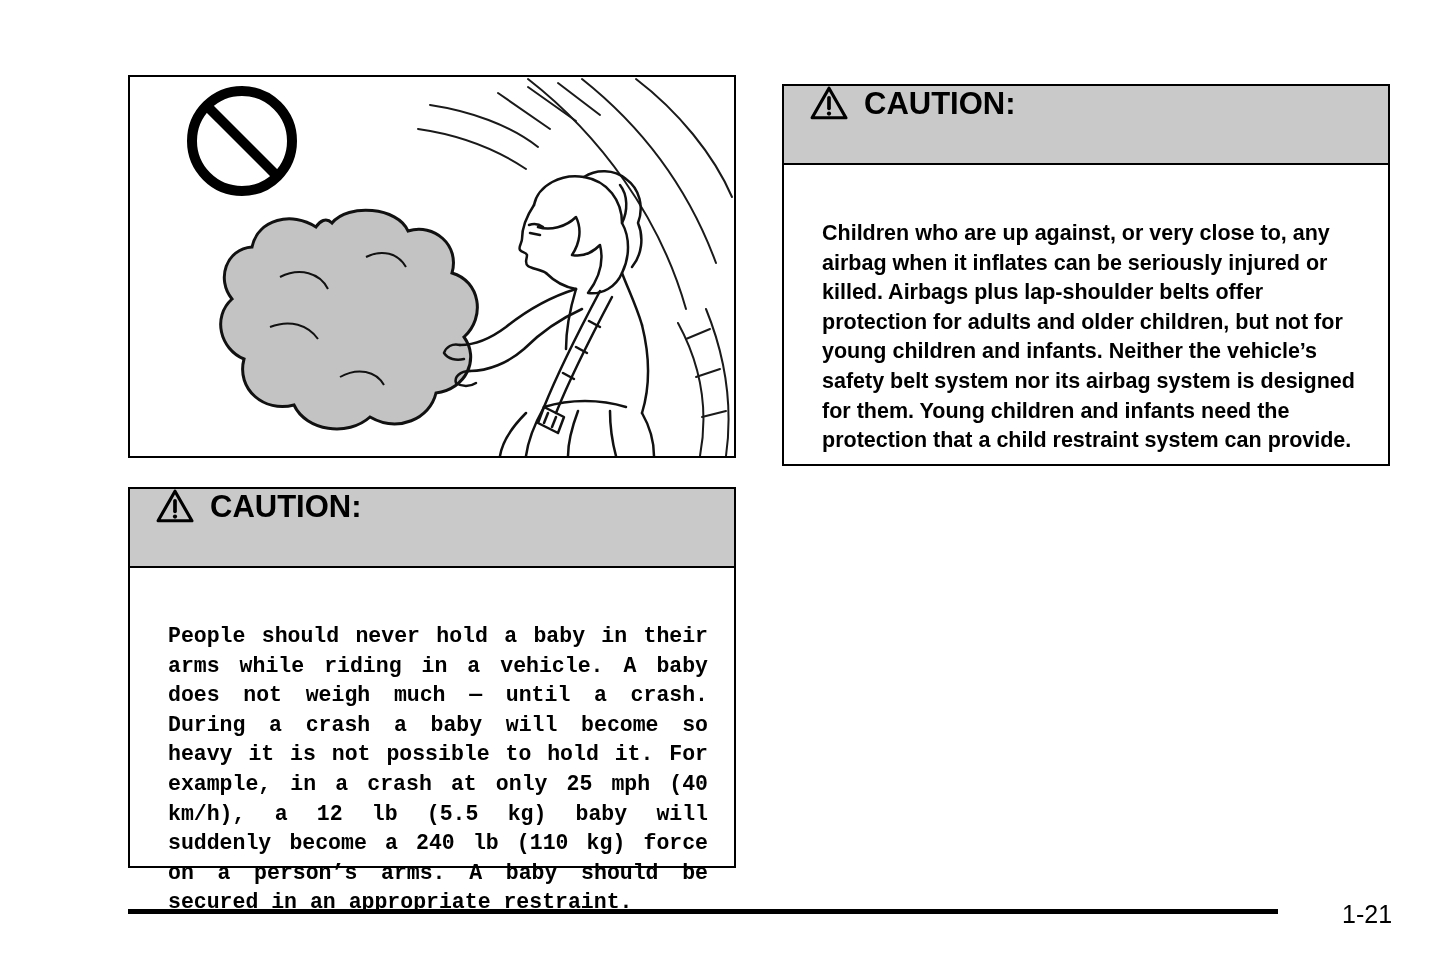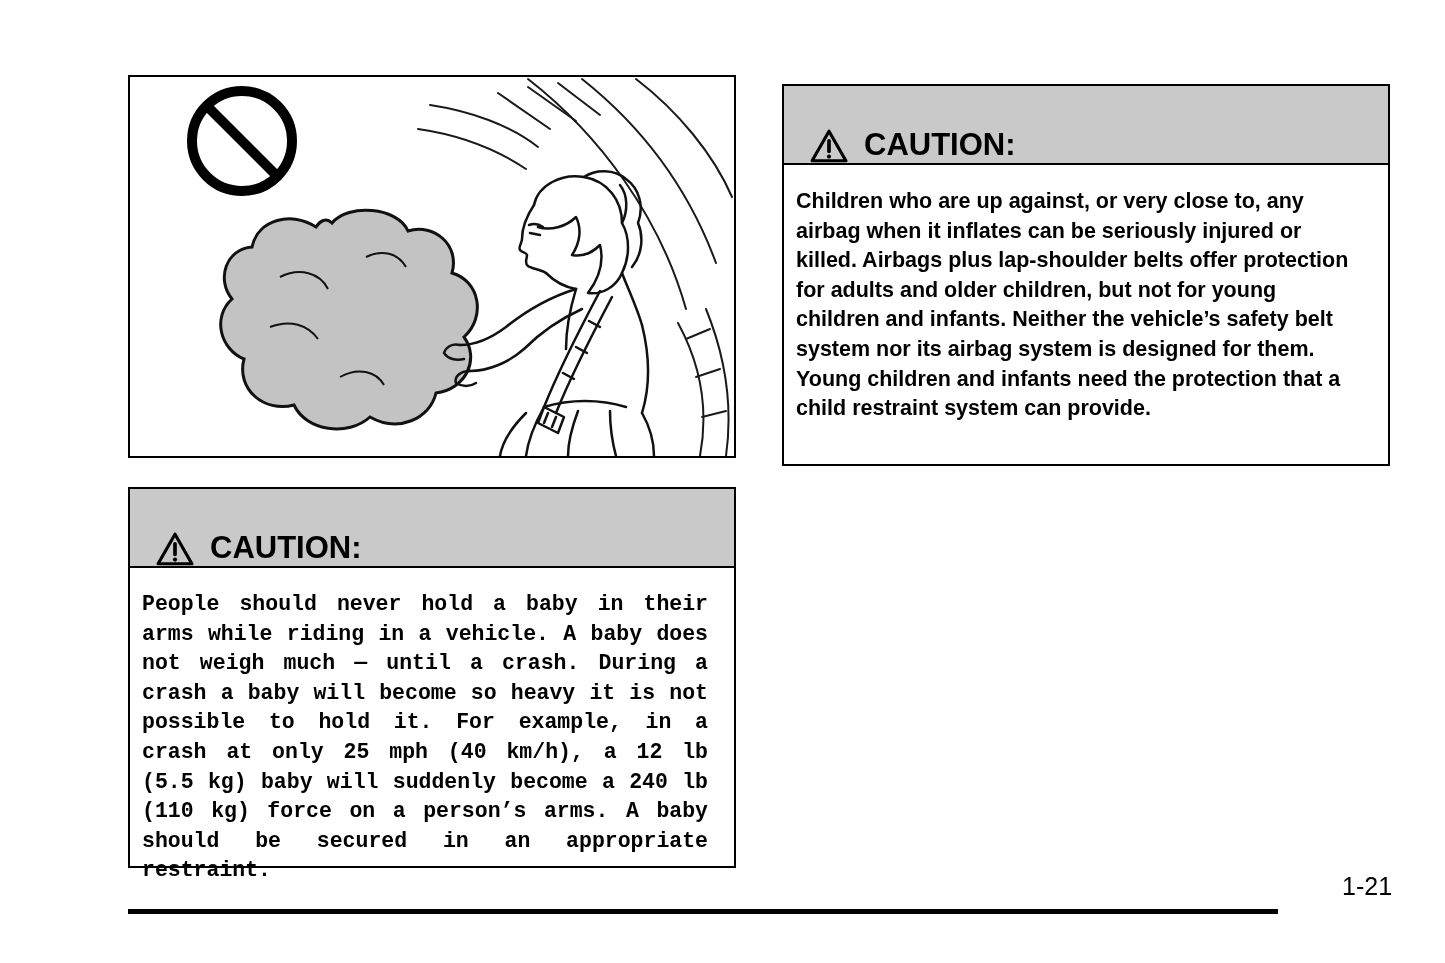--- a/index.html
+++ b/index.html
@@ -24,42 +24,43 @@
   .caution {
     position: absolute;
     width: 608px;
     border: 2px solid #000;
     background: #fff;
   }
   .caution-right { left: 782px; top: 84px;  height: 382px; }
   .caution-left  { left: 128px; top: 487px; height: 381px; }
 
   .caution-header {
-    display: flex; align-items: flex-end; gap: 16px;
+    display: flex; align-items: flex-start; gap: 16px;
     background: #c9c9c9;
     border-bottom: 2px solid #000;
     height: 79px;
     padding: 0 26px;
     font-size: 31px; font-weight: 700;
   }
   .warn-icon { width: 38px; height: 34px; flex: 0 0 auto; }
 
   .caution-body {
-    padding: 22px 26px 0 12px;
+    padding: 22px 26px 0 38px;
     font-size: 21.5px; font-weight: 700;
     line-height: 29.6px;
+    margin-top: 32px;
   }
   .caution-left .caution-body { text-align: justify; font-family: Liberation Mono, monospace; }
 
   .footer-rule {
     position: absolute; left: 128px; top: 909px;
     width: 1150px; height: 5px; background: #000;
   }
   .page-number {
-    position: absolute; left: 1342px; top: 872px;
+    position: absolute; left: 1342px; top: 900px;
     font-size: 25px;
   }
 </style>
 </head>
 <body>
 
 <div>
 
   <figure class="figure-box">
     <svg viewBox="0 0 604 379" aria-hidden="true">

